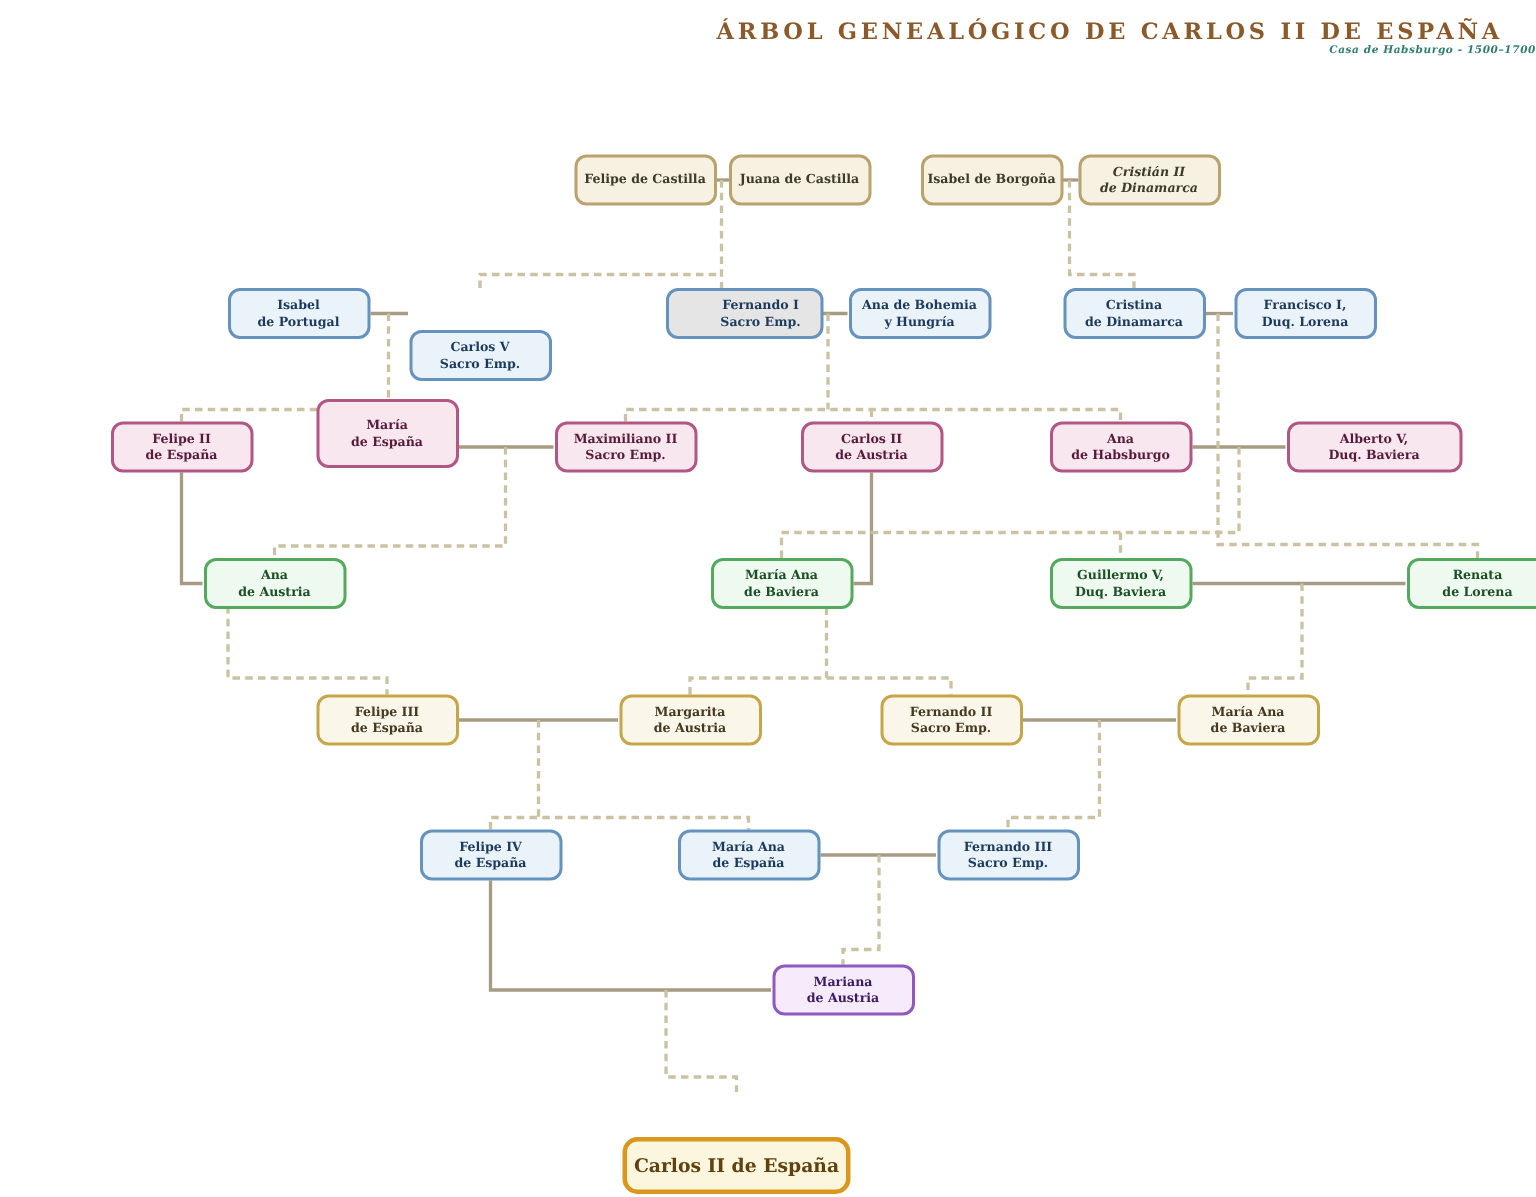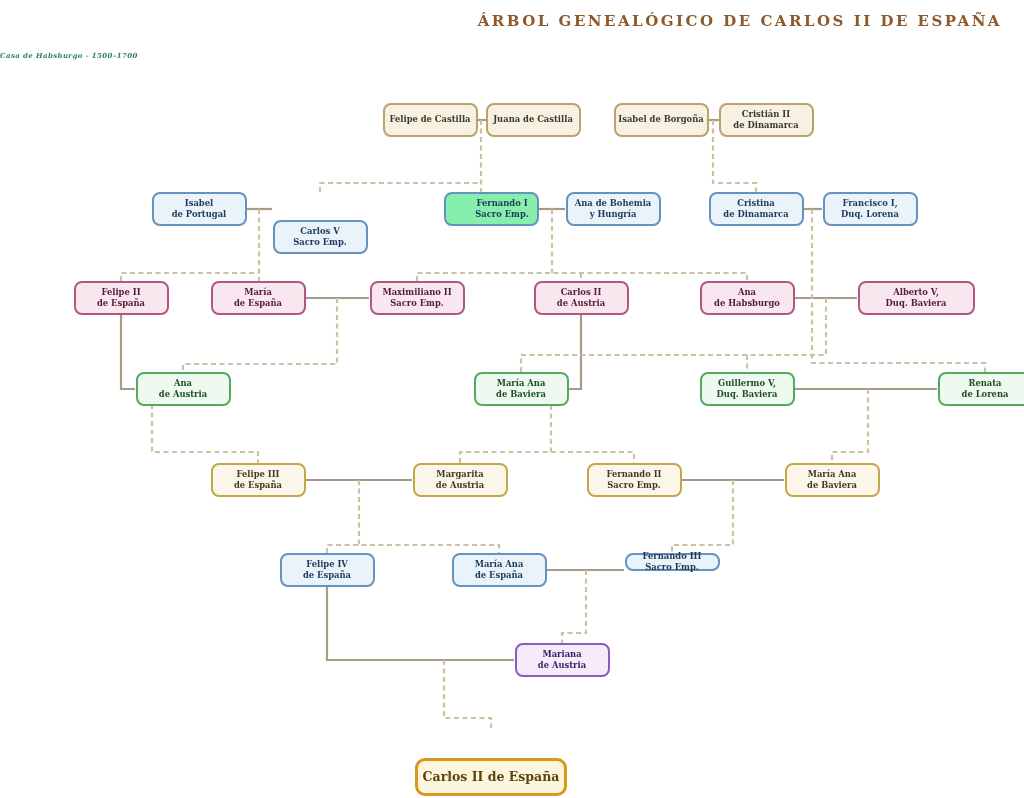--- a/index.html
+++ b/index.html
@@ -1,20 +1,20 @@
 <!DOCTYPE html>
 <html><head>
 <meta charset="utf-8">
 <style>
   html,body{margin:0;padding:0;background:#ffffff;}
   .canvas{position:relative;width:1024px;height:798px;background:#ffffff;overflow:hidden;
           font-family:"DejaVu Serif", serif;}
   .title{position:absolute;top:12px;left:0;width:1002px;text-align:right;
          font-size:15px;font-weight:700;letter-spacing:2.5px;color:#8b5a2b;}
-  .subtitle{position:absolute;top:51px;left:0;width:1024px;text-align:left;
+  .subtitle{position:absolute;top:28px;left:0;width:1024px;text-align:right;
             font-size:7px;font-style:italic;font-weight:700;letter-spacing:.4px;color:#2f7d70;}
   #edges{position:absolute;top:0;left:0;}
   .node{position:absolute;box-sizing:border-box;border:2.5px solid;border-radius:8px;
         display:flex;flex-direction:column;align-items:center;justify-content:center;
         font-size:8.4px;font-weight:700;line-height:1.35;text-align:center;white-space:nowrap;}
   .node.big{font-size:12.5px;border-width:3px;border-radius:10px;margin-top:30px;}
 </style>
 </head>
 <body>
 
@@ -61,53 +61,53 @@
   <div id="nodes">
       <div class="node" style="left: 382.5px; top: 103px; width: 95px; height: 34px; background: rgb(247, 241, 226); border-color: rgb(185, 162, 107); color: rgb(60, 58, 44);">
         <span>Felipe de Castilla</span>
       </div>
       <div class="node" style="left: 485.5px; top: 103px; width: 95px; height: 34px; background: rgb(247, 241, 226); border-color: rgb(185, 162, 107); color: rgb(60, 58, 44);">
         <span>Juana de Castilla</span>
       </div>
       <div class="node" style="left: 613.5px; top: 103px; width: 95px; height: 34px; background: rgb(247, 241, 226); border-color: rgb(185, 162, 107); color: rgb(60, 58, 44);">
         <span>Isabel de Borgoña</span>
       </div>
-      <div class="node" style="left: 718.5px; top: 103px; width: 95px; height: 34px; background: rgb(247, 241, 226); border-color: rgb(185, 162, 107); color: rgb(60, 58, 44);">
+      <div class="node" style="left: 718.5px; top: 103px; width: 95px; height: 34px; background: rgb(247, 241, 226); border-color: rgb(185, 162, 107); color: rgb(60, 58, 44); font-style: italic;">
         <span>Cristián II</span>
         <span>de Dinamarca</span>
       </div>
       <div class="node" style="left: 151.5px; top: 192px; width: 95px; height: 34px; background: rgb(234, 242, 250); border-color: rgb(101, 147, 189); color: rgb(27, 58, 92);">
         <span>Isabel</span>
         <span>de Portugal</span>
       </div>
       <div class="node" style="left: 272.5px; top: 192px; width: 95px; height: 34px; background: rgb(234, 242, 250); border-color: rgb(101, 147, 189); color: rgb(27, 58, 92); margin-top: 28px;">
         <span>Carlos V</span>
         <span>Sacro Emp.</span>
       </div>
-      <div class="node" style="left: 443.5px; top: 192px; width: 95px; height: 34px; background: #86efac; border-color: rgb(101, 147, 189); color: rgb(27, 58, 92); padding-left: 22px;">
+      <div class="node" style="left: 443.5px; top: 192px; width: 105px; height: 34px; background: #e5e5e5; border-color: rgb(101, 147, 189); color: rgb(27, 58, 92); padding-left: 22px;">
         <span>Fernando I</span>
         <span>Sacro Emp.</span>
       </div>
       <div class="node" style="left: 565.5px; top: 192px; width: 95px; height: 34px; background: rgb(234, 242, 250); border-color: rgb(101, 147, 189); color: rgb(27, 58, 92);">
         <span>Ana de Bohemia</span>
         <span>y Hungría</span>
       </div>
       <div class="node" style="left: 708.5px; top: 192px; width: 95px; height: 34px; background: rgb(234, 242, 250); border-color: rgb(101, 147, 189); color: rgb(27, 58, 92);">
         <span>Cristina</span>
         <span>de Dinamarca</span>
       </div>
       <div class="node" style="left: 822.5px; top: 192px; width: 95px; height: 34px; background: rgb(234, 242, 250); border-color: rgb(101, 147, 189); color: rgb(27, 58, 92);">
         <span>Francisco I,</span>
         <span>Duq. Lorena</span>
       </div>
       <div class="node" style="left: 73.5px; top: 281px; width: 95px; height: 34px; background: rgb(249, 231, 240); border-color: rgb(178, 86, 132); color: rgb(87, 26, 58); text-align: right;">
         <span>Felipe II</span>
         <span>de España</span>
       </div>
-      <div class="node" style="left: 210.5px; top: 281px; width: 95px; height: 34px; background: rgb(249, 231, 240); border-color: rgb(178, 86, 132); color: rgb(87, 26, 58);">
+      <div class="node" style="left: 210.5px; top: 266px; width: 95px; height: 46px; background: rgb(249, 231, 240); border-color: rgb(178, 86, 132); color: rgb(87, 26, 58);">
         <span>María</span>
         <span>de España</span>
       </div>
       <div class="node" style="left: 369.5px; top: 281px; width: 95px; height: 34px; background: rgb(249, 231, 240); border-color: rgb(178, 86, 132); color: rgb(87, 26, 58);">
         <span>Maximiliano II</span>
         <span>Sacro Emp.</span>
       </div>
       <div class="node" style="left: 533.5px; top: 281px; width: 95px; height: 34px; background: rgb(249, 231, 240); border-color: rgb(178, 86, 132); color: rgb(87, 26, 58);">
         <span>Carlos II</span>
         <span>de Austria</span>
@@ -153,21 +153,21 @@
         <span>de Baviera</span>
       </div>
       <div class="node" style="left: 279.5px; top: 553px; width: 95px; height: 34px; background: rgb(234, 242, 250); border-color: rgb(101, 147, 189); color: rgb(27, 58, 92);">
         <span>Felipe IV</span>
         <span>de España</span>
       </div>
       <div class="node" style="left: 451.5px; top: 553px; width: 95px; height: 34px; background: rgb(234, 242, 250); border-color: rgb(101, 147, 189); color: rgb(27, 58, 92);">
         <span>María Ana</span>
         <span>de España</span>
       </div>
-      <div class="node" style="left: 624.5px; top: 553px; width: 95px; height: 18px; background: rgb(234, 242, 250); border-color: rgb(101, 147, 189); color: rgb(27, 58, 92);">
+      <div class="node" style="left: 624.5px; top: 553px; width: 95px; height: 34px; background: rgb(234, 242, 250); border-color: rgb(101, 147, 189); color: rgb(27, 58, 92);">
         <span>Fernando III</span>
         <span>Sacro Emp.</span>
       </div>
       <div class="node" style="left: 514.5px; top: 643px; width: 95px; height: 34px; background: rgb(245, 235, 251); border-color: rgb(144, 89, 189); color: rgb(60, 27, 99);">
         <span>Mariana</span>
         <span>de Austria</span>
       </div>
       <div class="node big" style="left: 415px; top: 728px; width: 152px; height: 38px; background: rgb(253, 246, 223); border-color: rgb(217, 151, 29); color: rgb(95, 67, 14);">
         <span>Carlos II de España</span>
       </div>

